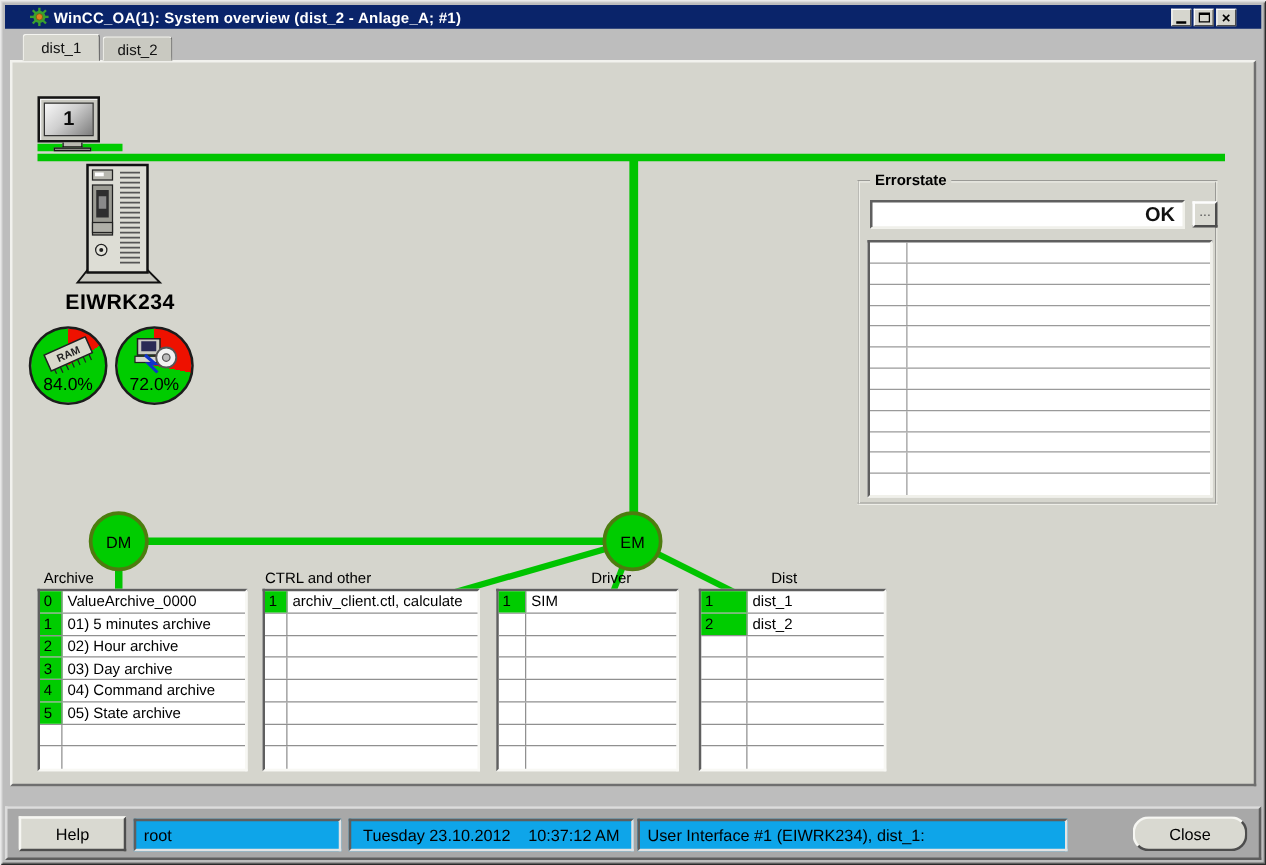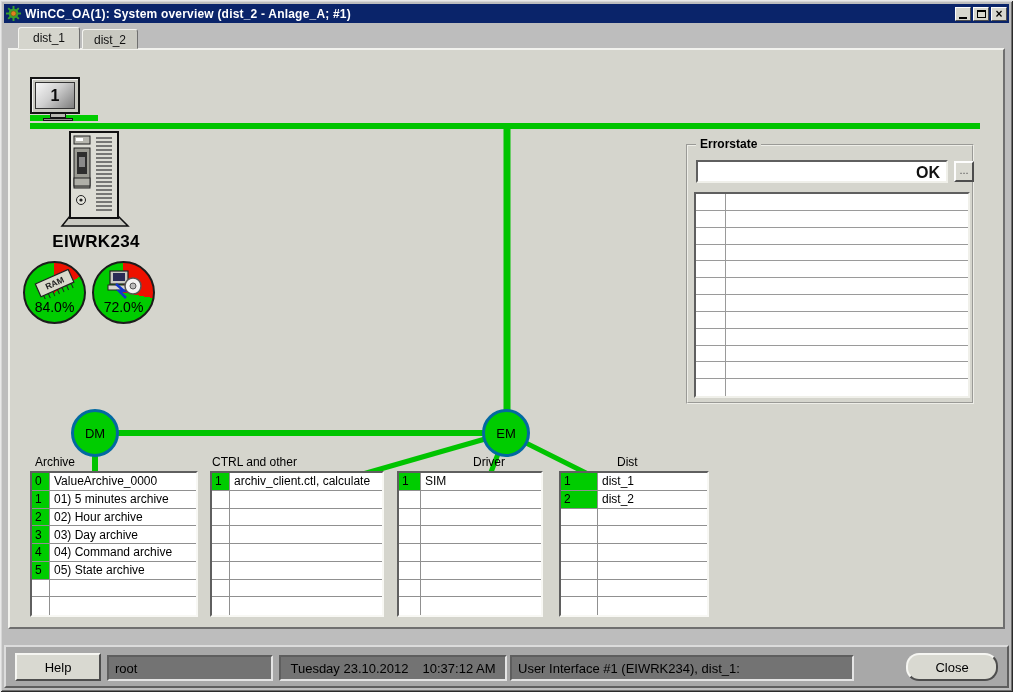--- a/index.html
+++ b/index.html
@@ -6,21 +6,21 @@
   html,body { background:#888; font-family:"Liberation Sans", sans-serif; }
   #win {
     position:relative; width:1013px; height:692px; background:#bdbdbd;
     box-shadow: inset 1px 1px #e9e9e9, inset -1px -1px #2b2b2b,
                 inset 2px 2px #d6d6d6, inset -2px -2px #6f6f6f;
     overflow:hidden;
   }
   
   .titlebar {
     position:absolute; left:4px; top:4px; right:4px; height:19px;
-    background:#0a246a; display:flex; align-items:center; padding:0 2px;
+    background:#0a246a; display:flex; align-items:center; padding:0 20px;
   }
   .titlebar .ttl {
     color:#fff; font-weight:bold; font-size:12px; margin-left:4px; white-space:nowrap;
     letter-spacing:.2px;
   }
   .winbtns { margin-left:auto; display:flex; gap:2px; }
   .winbtn {
     width:16px; height:14px; background:#d6d6ce; border:1px solid;
     border-color:#fdfdfd #4d4d4d #4d4d4d #fdfdfd; position:relative; cursor:default;
     display:flex; align-items:center; justify-content:center; font-size:12px; font-weight:bold;
@@ -79,21 +79,21 @@
     background:#d9d9d1; border:2px solid; border-color:#fdfdfd #4d4d4d #4d4d4d #fdfdfd;
     font-size:11px; color:#555; text-align:center; line-height:14px; cursor:default; }
   .es-table { position:absolute; left:6px; top:46px; width:276px; height:206px; background:#fff;
     border:2px solid; border-color:#5f5f5f #f0f0ea #f0f0ea #5f5f5f;
     display:grid; grid-template-rows:repeat(12,1fr); }
   .es-row { display:grid; grid-template-columns:30px 1fr; }
   .es-row:not(:last-child){ border-bottom:1px solid #9a9a9a; }
   .es-row .c1 { border-right:1px solid #9a9a9a; }
   
   .node { position:absolute; width:48px; height:48px; border-radius:50%;
-    background:#00cc00; border:3px solid #0369a1; z-index:3;
+    background:#00cc00; border:3px solid #4d7c0f; z-index:3;
     display:flex; align-items:center; justify-content:center; font-size:13px; color:#000; }
   #node-dm { left:61px; top:359px; }
   #node-em { left:472px; top:359px; }
   
   .tlabel { position:absolute; top:405px; font-size:12px; color:#000; z-index:2; }
   #lbl-archive { left:25px; } #lbl-ctrl { left:202px; } #lbl-driver { left:418px;margin-left:45px; } #lbl-dist { left:607px; }
   .mtable { position:absolute; top:421px; height:146px; background:#fff;
     border:2px solid; border-color:#5f5f5f #f8f8f4 #f8f8f4 #5f5f5f;
     display:grid; grid-template-rows:repeat(8,1fr); z-index:2; }
   #tbl-archive { left:20px;  width:168px; }
@@ -106,21 +106,21 @@
   .midx.on { background:#00cc00; }
   .mtxt { padding-left:4px; display:flex; align-items:center; white-space:nowrap; overflow:hidden; }
   
   .footer { position:absolute; left:4px; top:645px; width:1005px; height:43px; background:#a8a8a8;
     border:2px solid; border-color:#dcdcdc #5e5e5e #5e5e5e #dcdcdc; }
   .fbtn { position:absolute; top:6px; height:28px; background:#d9d9d1;
     border:2px solid; border-color:#f6f6f2 #4d4d4d #4d4d4d #f6f6f2;
     font-size:13px; color:#000; text-align:center; padding-top:5px; cursor:default; }
   #btn-help { left:9px; width:86px; }
   #btn-close { left:900px; width:92px;border-radius:13px; }
-  .ffield { position:absolute; top:8px; height:26px; background:#737373;
+  .ffield { position:absolute; top:8px; height:26px; background:#0ea5e9;
     border:2px solid; border-color:#5e5e5e #e4e4e4 #e4e4e4 #5e5e5e;
     font-size:13px; color:#000; padding:4px 6px 0 6px; white-space:nowrap; overflow:hidden; }
   #fld-user { left:101px; width:166px; }
   #fld-datetime { left:273px; width:228px; text-align:center; }
   #fld-session { left:504px; width:344px; }
   .dtgap { display:inline-block; width:14px; }
 </style>
 </head>
 <body>
 

